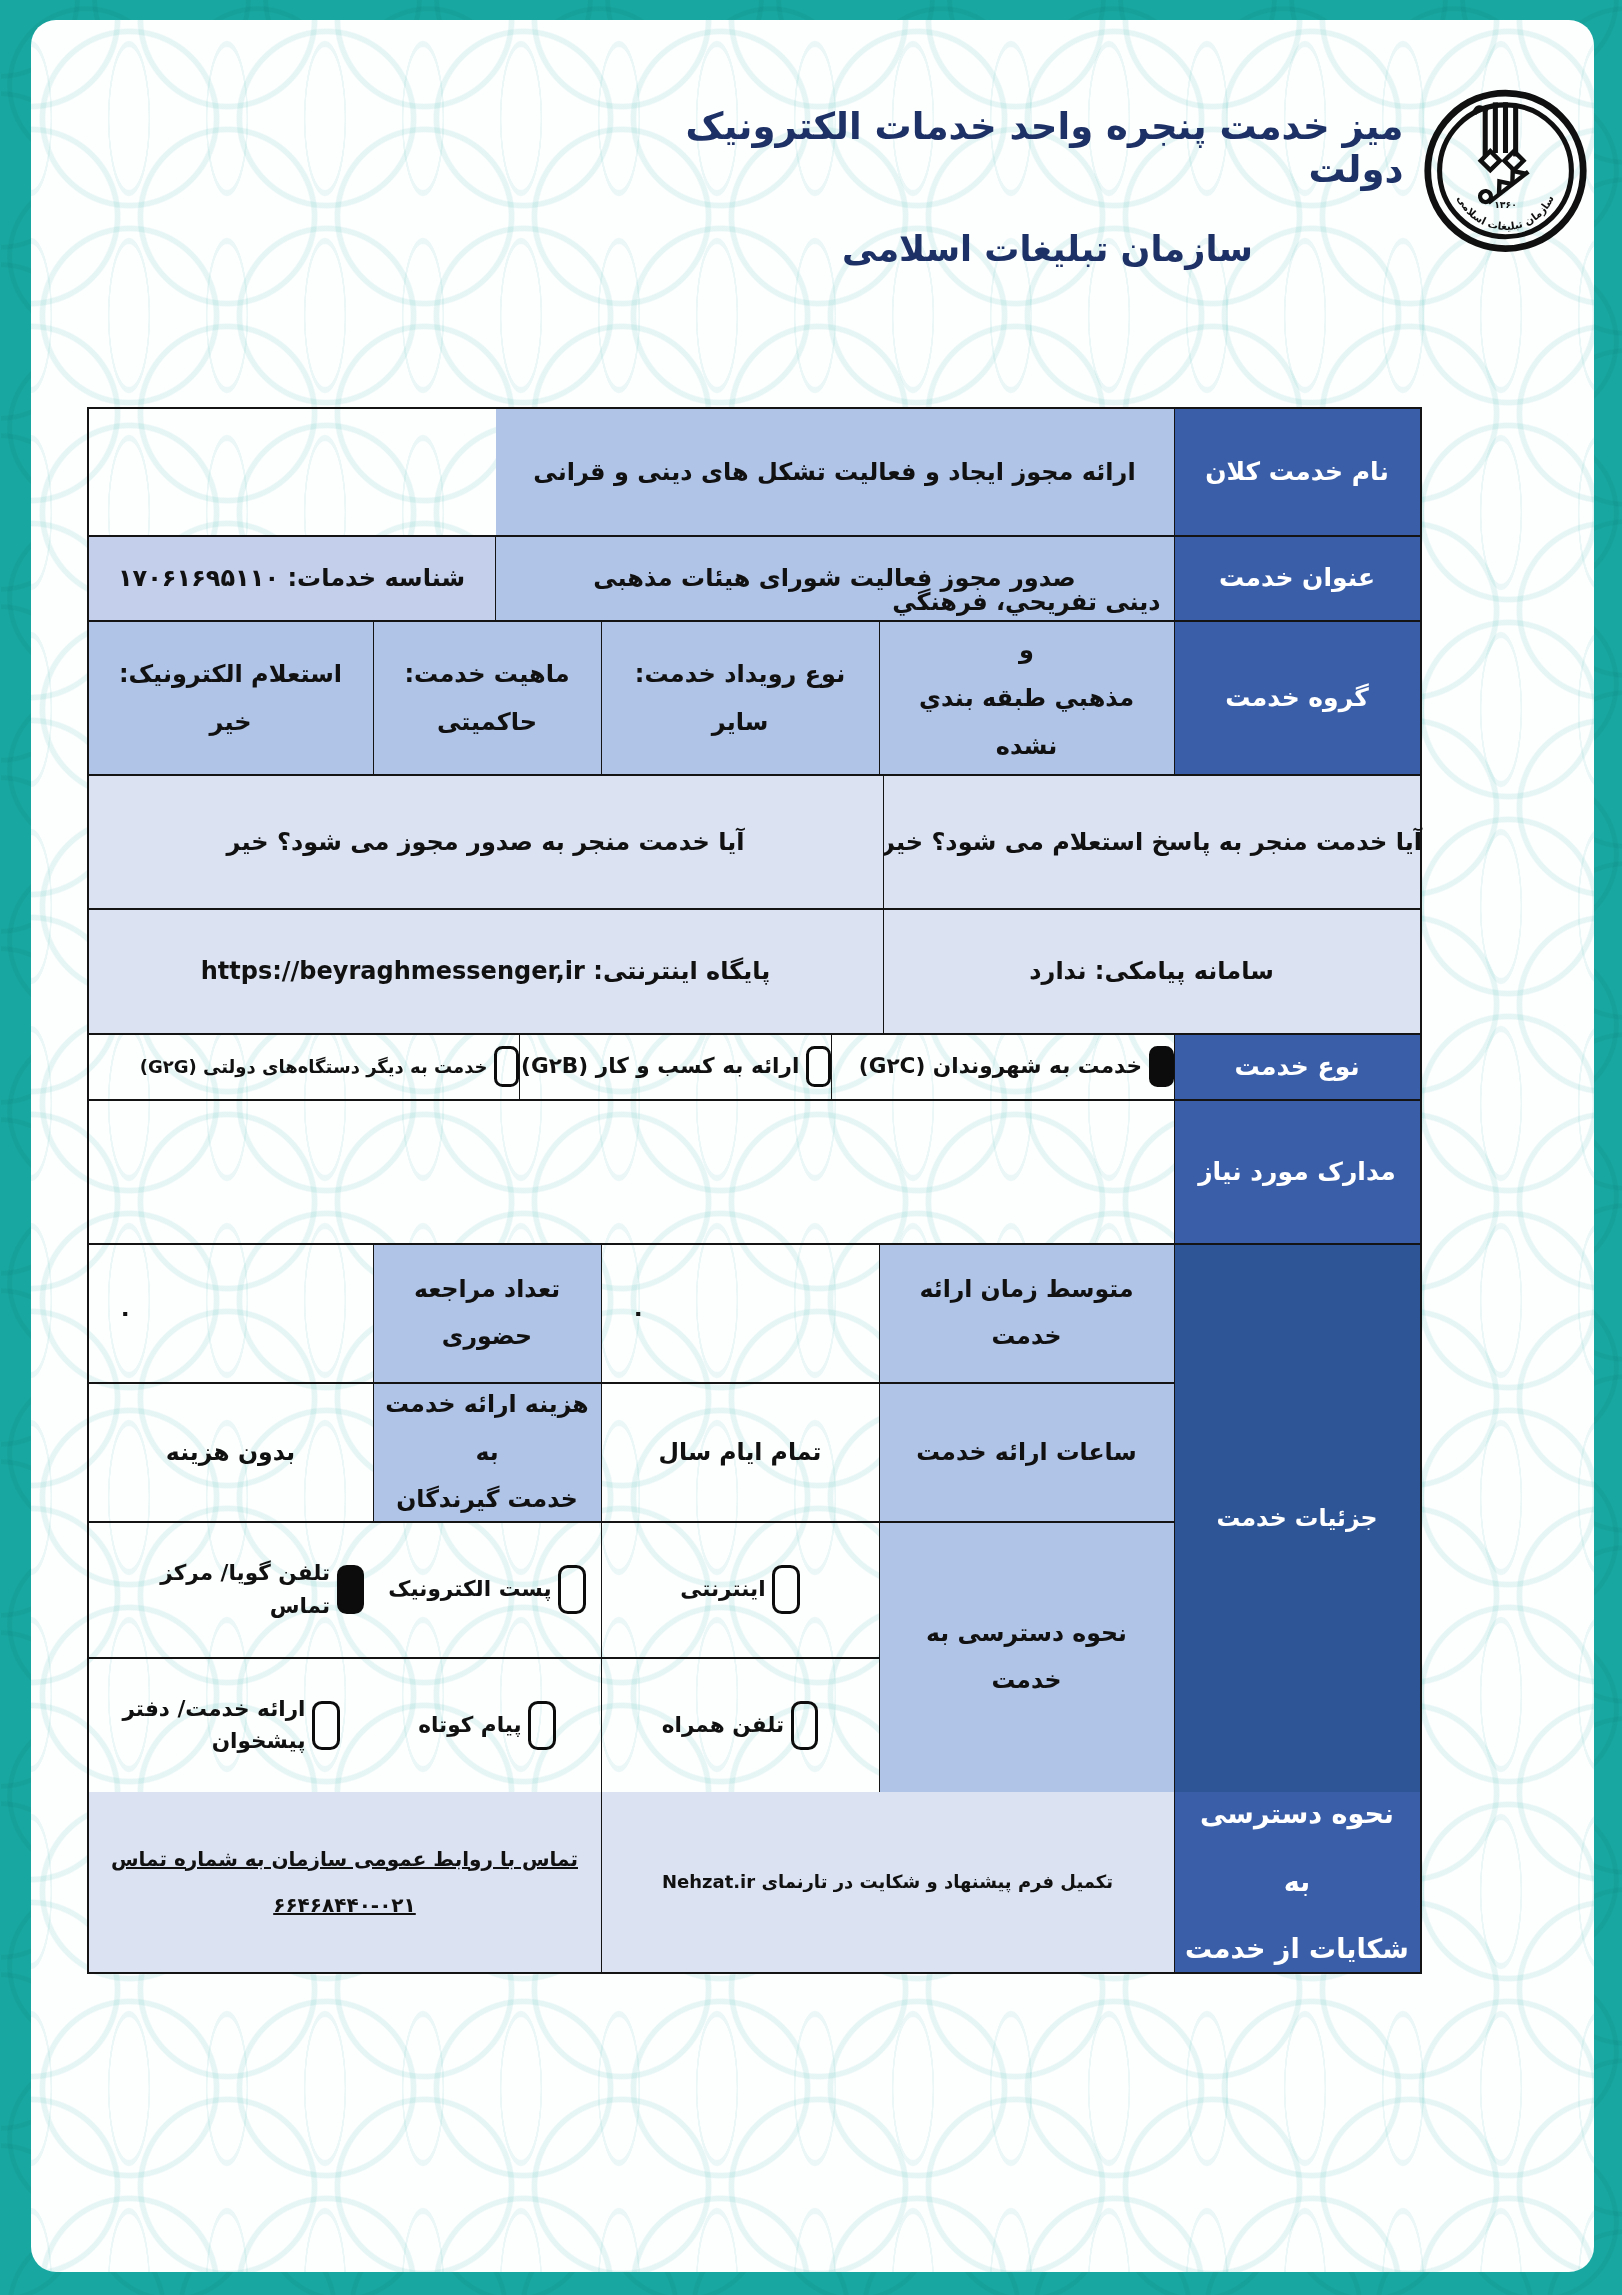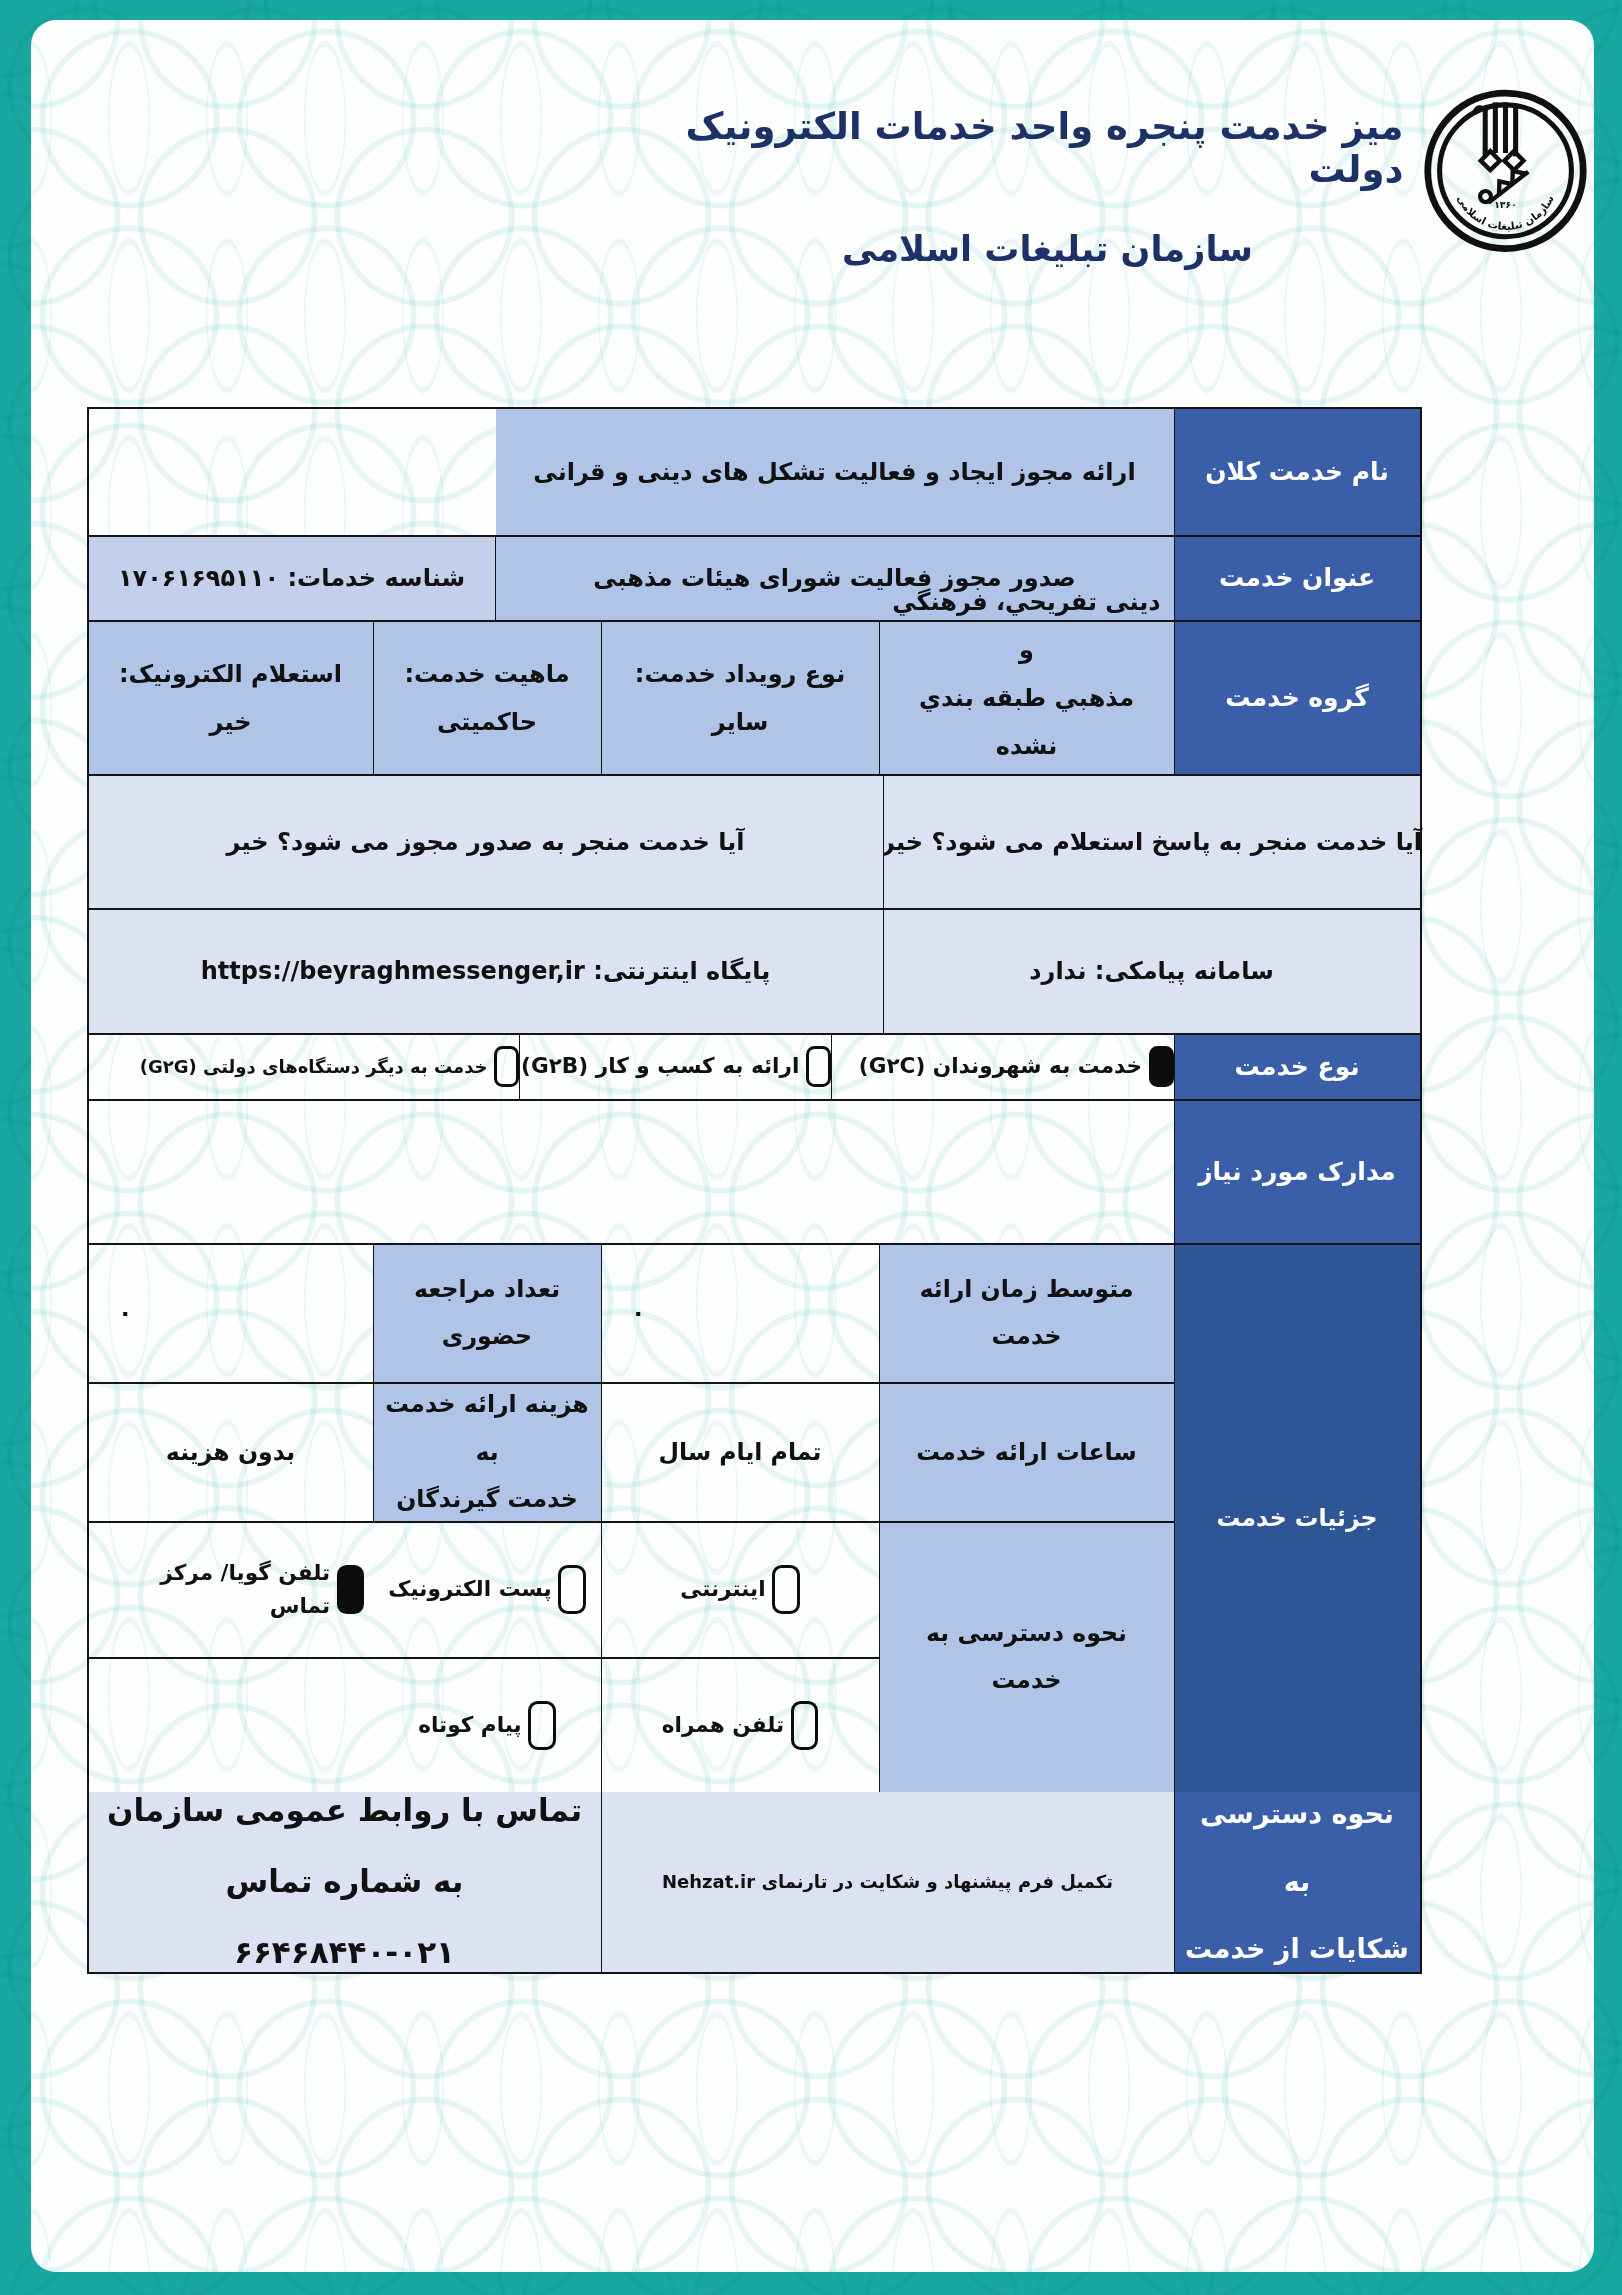--- a/index.html
+++ b/index.html
@@ -79,21 +79,21 @@
   .gcell{
     display:flex; align-items:center; justify-content:center;
     text-align:center; padding:3.9px 9.2px; font-size:23.6px; line-height:2.0; white-space:pre-line;
   }
   .gcell.vr{ border-right:1.3px solid #141414; }
   .gcell.hb{ border-bottom:2px solid #141414; }
   .val{ justify-content:flex-end; padding-left:29.5px; font-size:23.6px; }
   
   .mid-line{ white-space:nowrap; }
   .cmp-hdr{ line-height:2.5; font-size:27px; }
-  .phone-cell{ line-height:2.3; font-size:31px; }
+  .phone-cell{ line-height:2.3; font-size:20px;text-decoration:underline; }
   .ltr-num{ direction:ltr; unicode-bidi:bidi-override; }
   .url{ direction:ltr; unicode-bidi:isolate; }
   .web-cell{ font-size:18px; white-space:nowrap; }
 </style>
 </head>
 <body>
 
 <div class="page">
   <div class="card">
 
@@ -222,20 +222,25 @@
         </div>
 
         <div class="gcell clear vr opt opt-lg" style="grid-column:3;grid-row:4">
           <span class="cb"></span>
           <span class="label">تلفن همراه</span>
         </div>
         <div class="gcell clear vr opt opt-lg" style="grid-column:4;grid-row:4">
           <span class="cb"></span>
           <span class="label">پیام کوتاه</span>
         </div>
+        <div class="gcell clear opt opt-lg" style="grid-column:5;grid-row:4">
+          <span class="cb"></span>
+          <span class="label">ارائه خدمت/ دفتر
+پیشخوان</span>
+        </div>
       </div>
 
       <div class="row" style="height:180px">
         <div class="cell hdr cmp-hdr" style="width:245px">نحوه دسترسی به
 شکایات از خدمت</div>
         <div class="cell pale web-cell" style="width:573px">تکمیل فرم پیشنهاد و شکایت در تارنمای Nehzat.ir</div>
         <div class="cell pale phone-cell" style="width:513px">
           <span><span>تماس با روابط عمومی سازمان به شماره تماس</span>
 <span class="ltr-num">۶۶۴۶۸۴۴۰-۰۲۱</span></span>
         </div>

